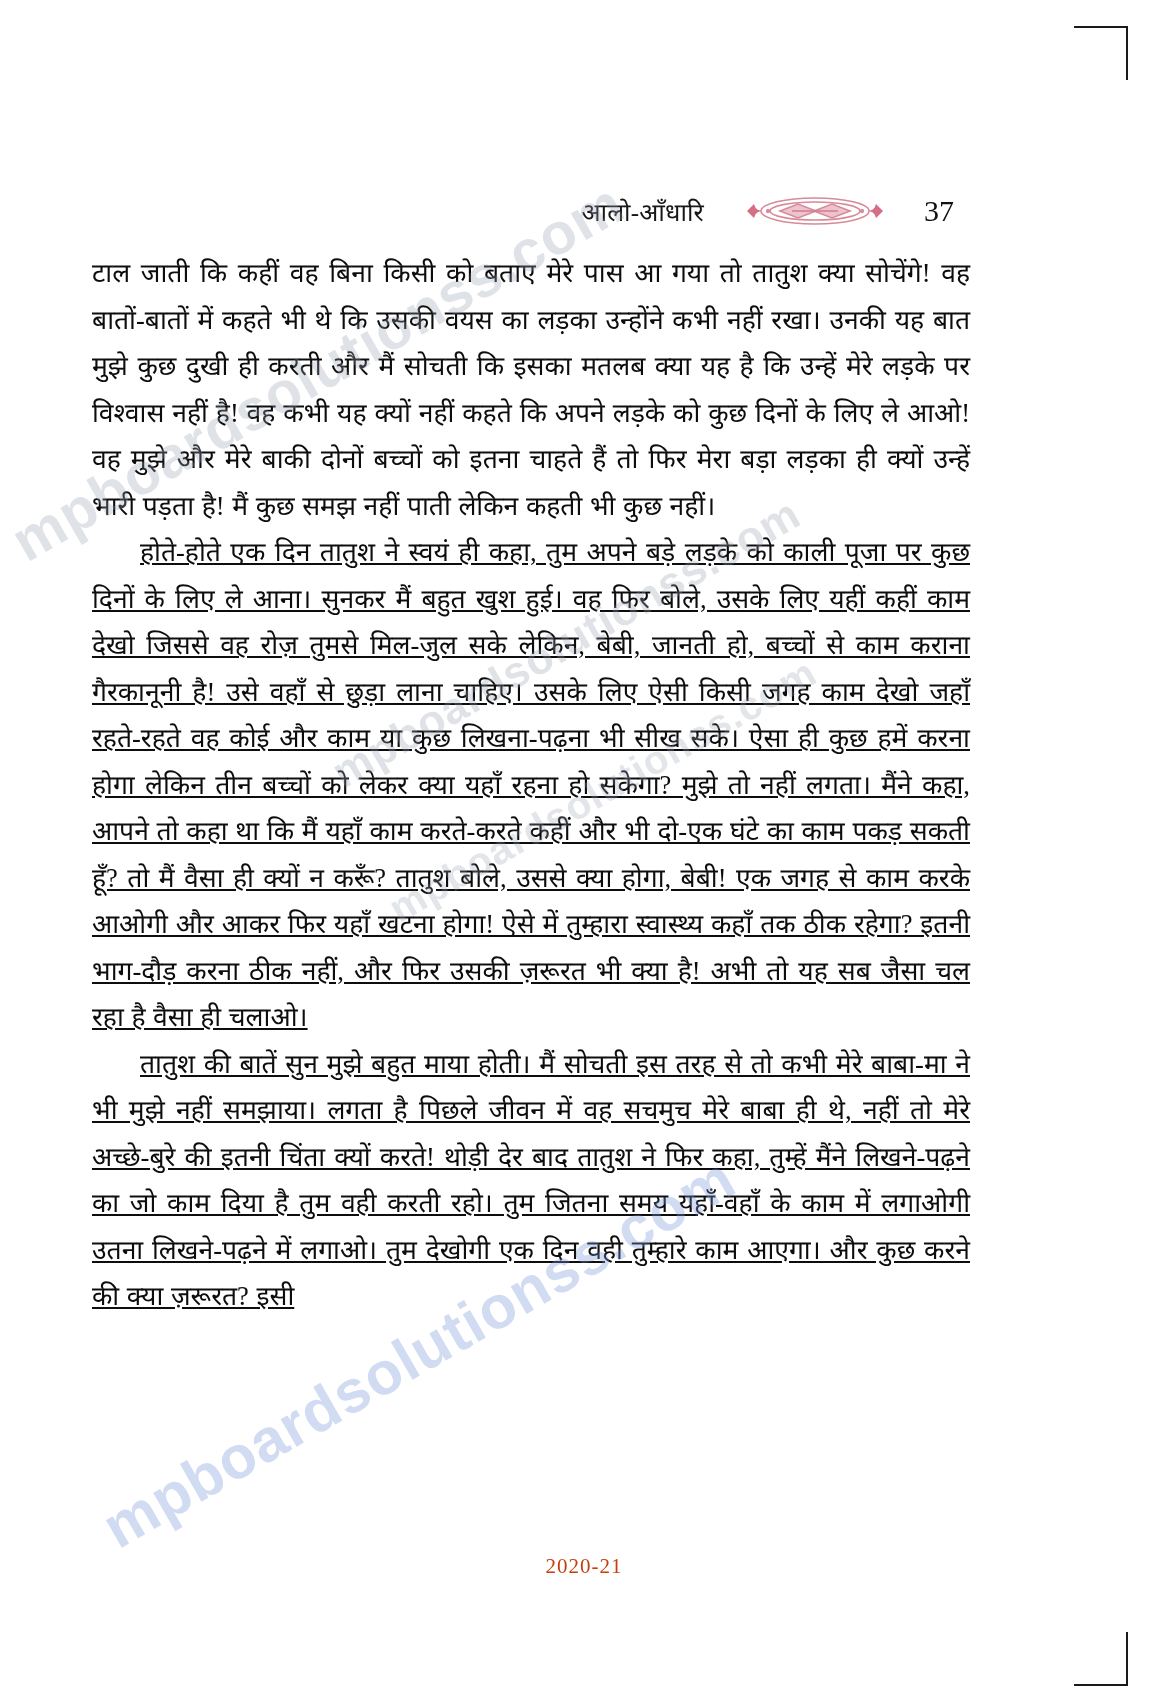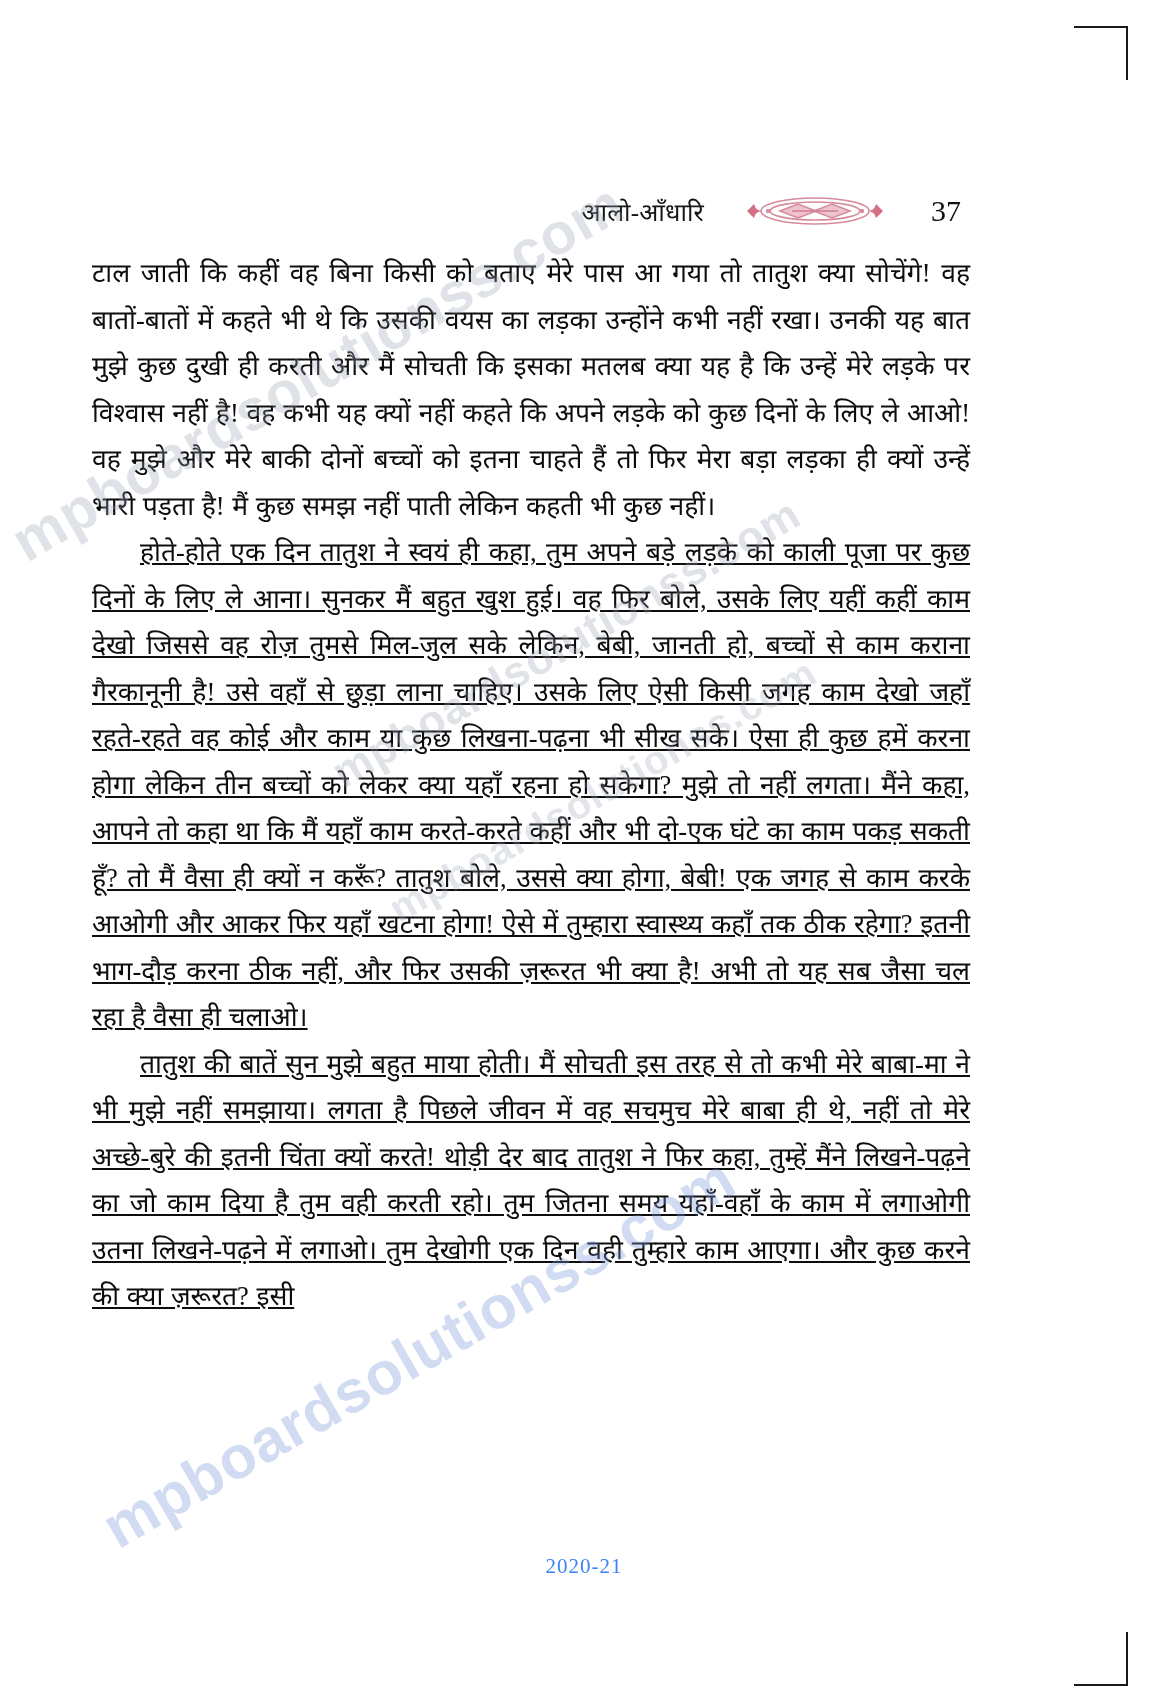--- a/index.html
+++ b/index.html
@@ -64,21 +64,21 @@
   }
   .rh-ornament {
     margin: 0 14px 0 16px;
     display: block;
     line-height: 0;
   }
   .rh-page-no {
     font-size: 30px;
     color: #111;
     min-width: 44px;
-    text-align: center;
+    text-align: left;
     font-family: "Liberation Serif", "DejaVu Serif", serif;
   }
 
   
   .body-text p {
     margin: 0 0 0px 0;
     font-size: 26.5px;
     line-height: 46.5px;
     color: #0d0d0d;
     text-align: justify;
@@ -93,21 +93,21 @@
 
   
   .footer {
     position: absolute;
     left: 0;
     top: 1546px;
     width: 1168px;
     text-align: center;
     font-size: 21px;
     letter-spacing: 1px;
-    color: #3b82f6;
+    color: #c2410c;
     font-family: "Liberation Serif", "DejaVu Serif", serif;
   }
 
   
   .watermark {
     position: absolute;
     pointer-events: none;
     white-space: nowrap;
     font-family: "Liberation Sans", sans-serif;
     font-weight: 700;

